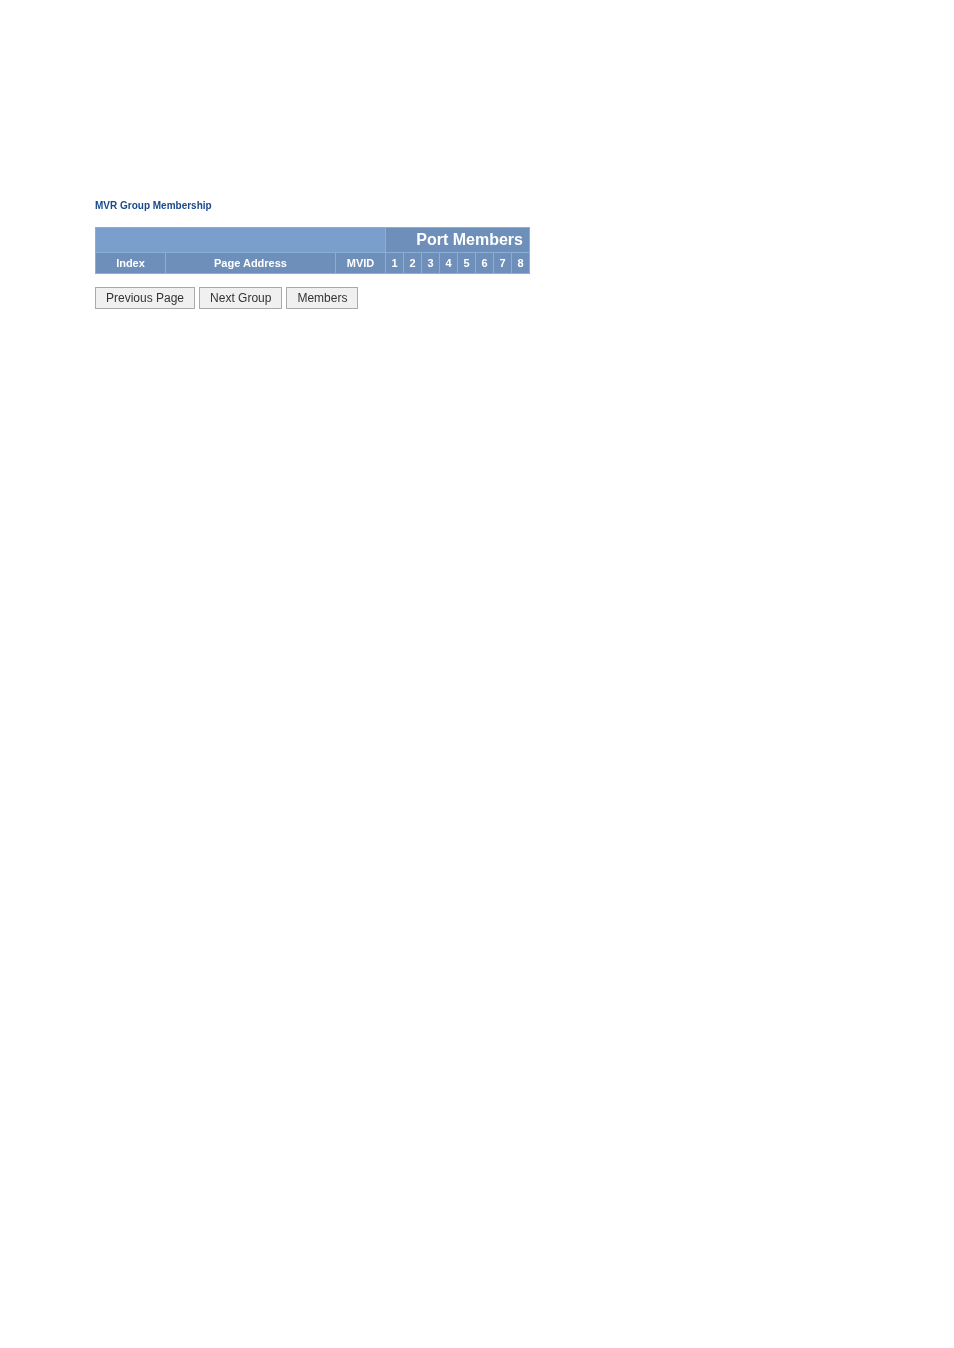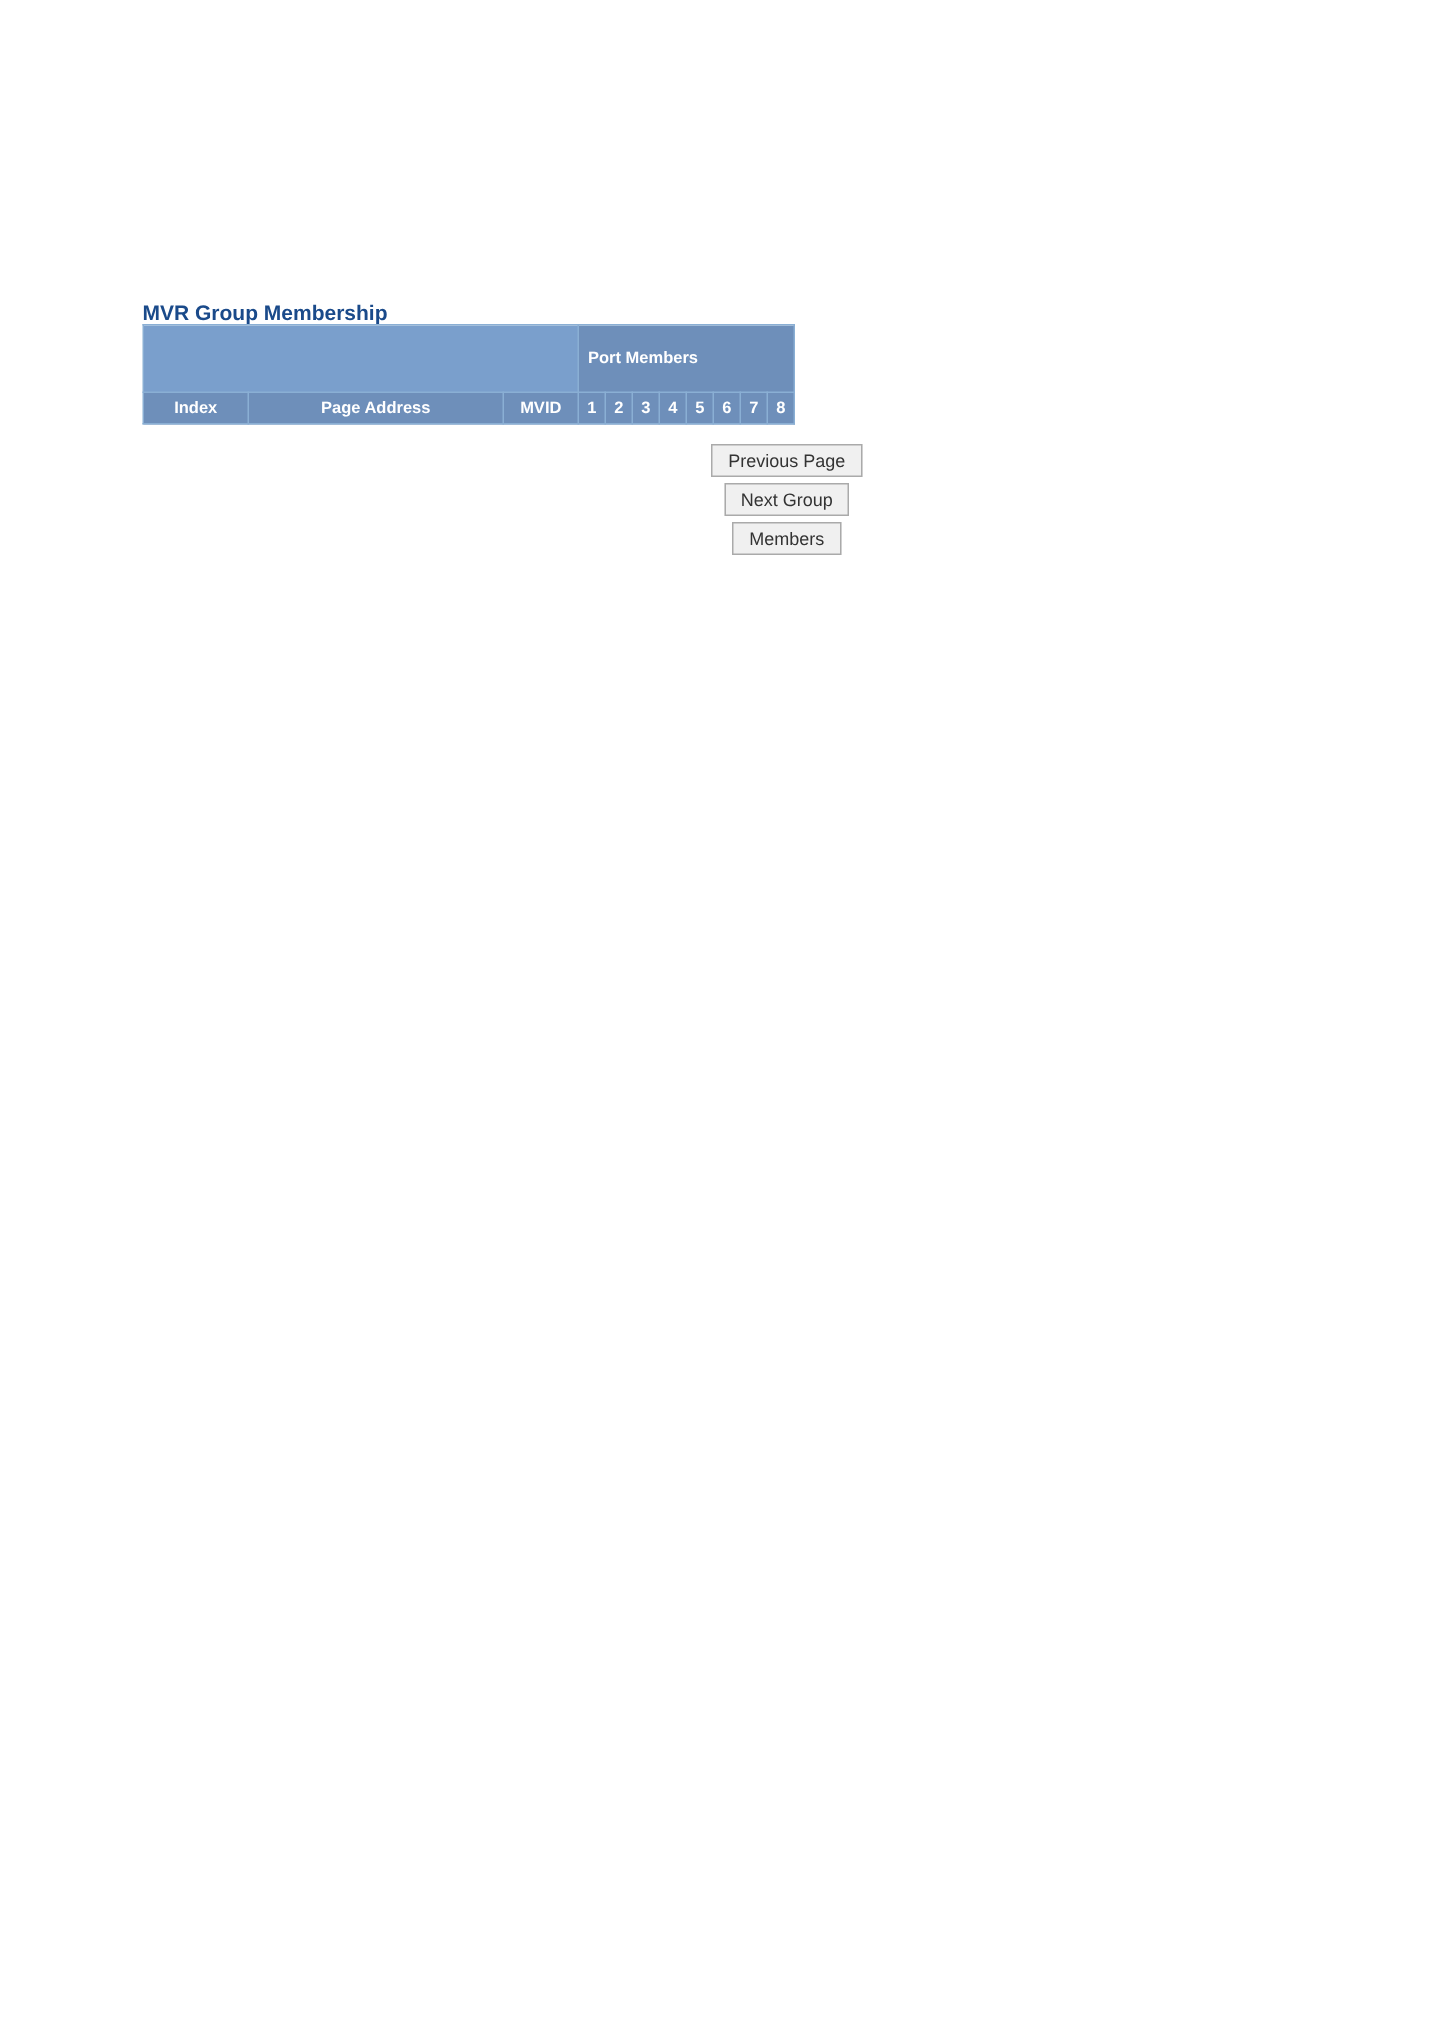--- a/index.html
+++ b/index.html
@@ -16,23 +16,23 @@
       width: 954px;
       min-height: 1348px;
     }
 
     .page-container {
       padding: 200px 0 0 95px;
     }
 
     .page-title {
       color: #1a4a8a;
-      font-size: 14px;
+      font-size: 10px;
       font-weight: bold;
-      margin-bottom: 0;
+      margin-bottom: 16px;
     }
 
     .table-wrapper {
       display: inline-block;
     }
 
     table {
       border-collapse: collapse;
       border: 1px solid #7a9cc4;
     }
@@ -63,21 +63,20 @@
     thead tr.header-row th.port-col {
       min-width: 18px;
       padding: 4px 4px;
     }
 
     .buttons-row {
       margin-top: 10px;
       display: flex;
       gap: 4px;
       align-items: center;
-      flex-direction: column;
     }
 
     .btn {
       background-color: #f0f0f0;
       border: 1px solid #aaa;
       color: #333;
       padding: 3px 10px;
       font-size: 12px;
       cursor: pointer;
       font-family: Arial, sans-serif;
@@ -95,21 +94,21 @@
 
 <div class="page-container">
 
   <div class="page-title">MVR Group Membership</div>
 
   <div class="table-wrapper">
     <table>
       <thead>
         <tr class="top-empty-row">
           <th colspan="3"></th>
-          <th colspan="8" style="background-color:#6e8fba; text-align:left; color:#fff; font-size:11px; font-weight:bold; padding:16px 6px;">Port Members</th>
+          <th colspan="8" style="background-color:#6e8fba; text-align:right; color:#fff; font-size:16px; font-weight:bold; padding:3px 6px;">Port Members</th>
         </tr>
         <tr class="header-row">
           <th class="index-col">Index</th>
           <th class="group-col">Page Address</th>
           <th class="mvid-col">MVID</th>
           <th class="port-col">1</th>
           <th class="port-col">2</th>
           <th class="port-col">3</th>
           <th class="port-col">4</th>
           <th class="port-col">5</th>

